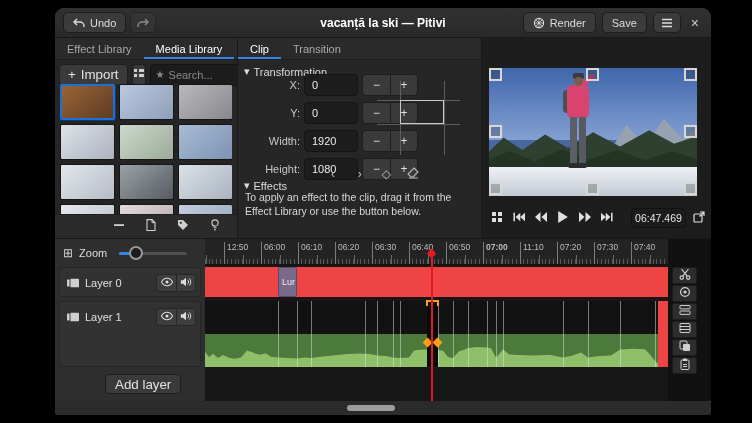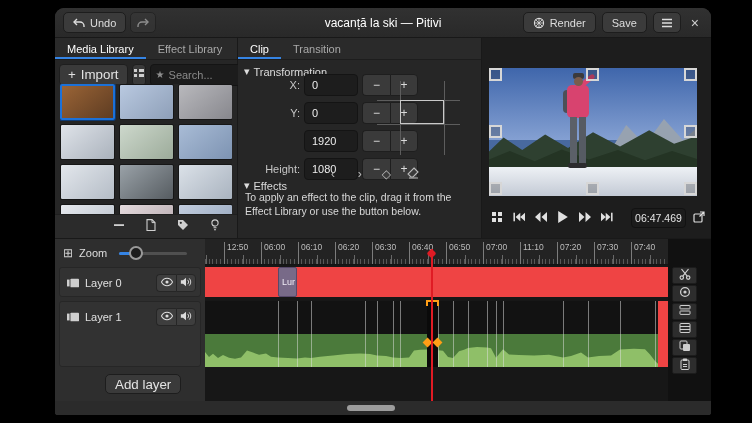--- a/index.html
+++ b/index.html
@@ -11,21 +11,21 @@
 
   
   .headerbar { position:absolute; left:0; top:0; right:0; height:30px;
                background:linear-gradient(#313131,#292929); border-bottom:1px solid #181818;
                display:flex; align-items:center; padding:0 8px; }
   .hbtn { height:21px; background:#3b3b3b; border:1px solid #1d1d1d; border-radius:5px;
           color:#dedede; font-size:11px; display:inline-flex; align-items:center; gap:5px;
           padding:0 9px; cursor:default; }
   .hbtn svg { display:block; }
   .redo { margin-left:4px; padding:0 6px; opacity:.55; }
-  .win-title { position:absolute; left:0; right:0; text-align:center; font-weight:normal;
+  .win-title { position:absolute; left:0; right:0; text-align:center; font-weight:bold;
                font-size:12px; color:#ffffff; pointer-events:none; }
   .hdr-right { margin-left:auto; display:flex; align-items:center; gap:6px; position:relative; }
   .menu-btn { padding:0 7px; font-size:13px; }
   .close-btn { background:none; border:none; font-size:14px; color:#cfcfcf; padding:0 4px; }
 
   
   .panel { position:absolute; top:30px; height:200px; background:#262626; }
   .media-panel { left:0; width:183px; border-right:1px solid #191919; }
   .clip-panel  { left:183px; width:244px; border-right:1px solid #191919; }
   .viewer-panel{ left:427px; width:229px; background:#1d1d1d; }
@@ -210,22 +210,22 @@
             </span>
         </button>
         <button class="close-btn">
           <span>×</span>
         </button>
       </div>
     </div>
 
     <div class="panel media-panel">
       <div class="tabs" id="media-tabs">
+          <div class="tab">Effect Library</div>
           <div class="tab active">Media Library</div>
-          <div class="tab">Effect Library</div>
         </div>
       <div class="ml-toolbar">
         <button class="import-btn">
           <span>+</span>
           <span>Import</span>
         </button>
         <button class="sq-btn">
           <span><svg width="12" height="12" viewBox="0 0 12 12" fill="none" xmlns="http://www.w3.org/2000/svg">
                 <rect x="1" y="2" width="3" height="3" fill="currentColor"></rect>
                 <rect x="1" y="7" width="3" height="3" fill="currentColor"></rect>
@@ -303,20 +303,21 @@
           </div>
           <div class="t-row" style="top: 64px; left: 0px; width: 244px;">
             <span class="t-label">Y:</span>
             <div class="t-entry">0</div>
             <div class="t-spin">
               <button>−</button>
               <button>+</button>
             </div>
           </div>
           <div class="t-row" style="top: 92px; left: 0px; width: 244px;">
+            <span class="t-label">Width:</span>
             <div class="t-entry">1920</div>
             <div class="t-spin">
               <button>−</button>
               <button>+</button>
             </div>
           </div>
           <div class="t-row" style="top: 120px; left: 0px; width: 244px;">
             <span class="t-label">Height:</span>
             <div class="t-entry">1080</div>
             <div class="t-spin">
@@ -657,21 +658,21 @@
             <div class="rl-label" style="left: 96px;">06:10</div>
             <div class="rl-major" style="left: 130px;"></div>
             <div class="rl-label" style="left: 133px;">06:20</div>
             <div class="rl-major" style="left: 167px;"></div>
             <div class="rl-label" style="left: 170px;">06:30</div>
             <div class="rl-major" style="left: 204px;"></div>
             <div class="rl-label" style="left: 207px;">06:40</div>
             <div class="rl-major" style="left: 241px;"></div>
             <div class="rl-label" style="left: 244px;">06:50</div>
             <div class="rl-major" style="left: 278px;"></div>
-            <div class="rl-label" style="left: 281px;">07:00</div>
+            <div class="rl-label" style="left: 281px; font-weight: bold;">07:00</div>
             <div class="rl-major" style="left: 315px;"></div>
             <div class="rl-label" style="left: 318px;">11:10</div>
             <div class="rl-major" style="left: 352px;"></div>
             <div class="rl-label" style="left: 355px;">07:20</div>
             <div class="rl-major" style="left: 389px;"></div>
             <div class="rl-label" style="left: 392px;">07:30</div>
             <div class="rl-major" style="left: 426px;"></div>
             <div class="rl-label" style="left: 429px;">07:40</div>
           </div>
         <div class="track trk0">

